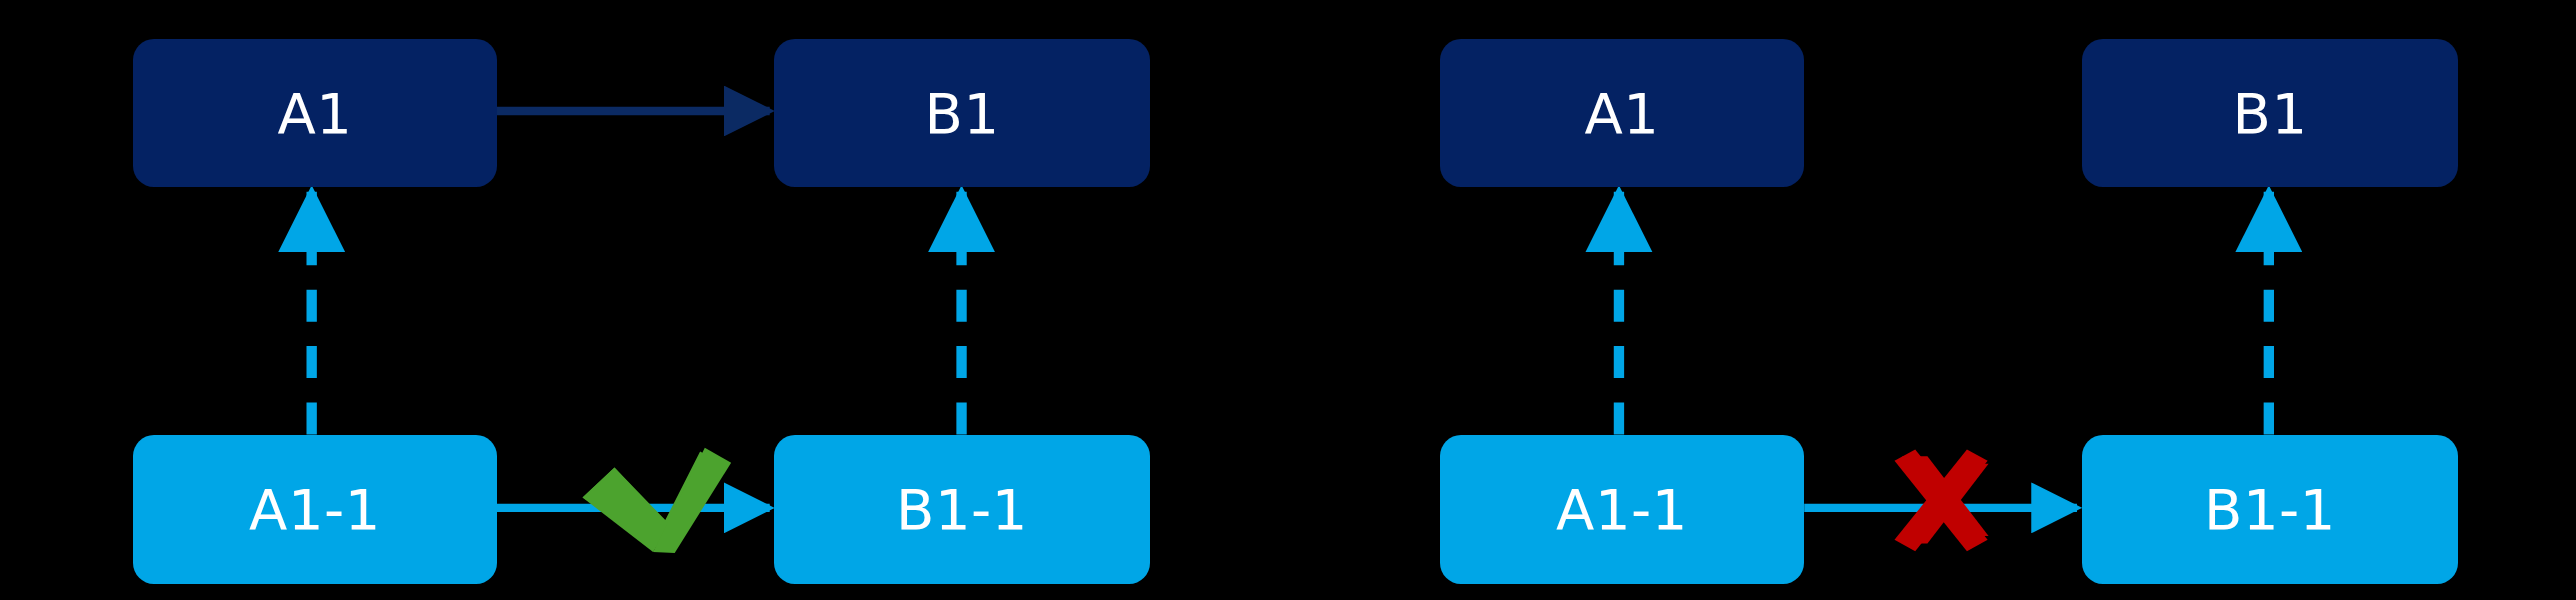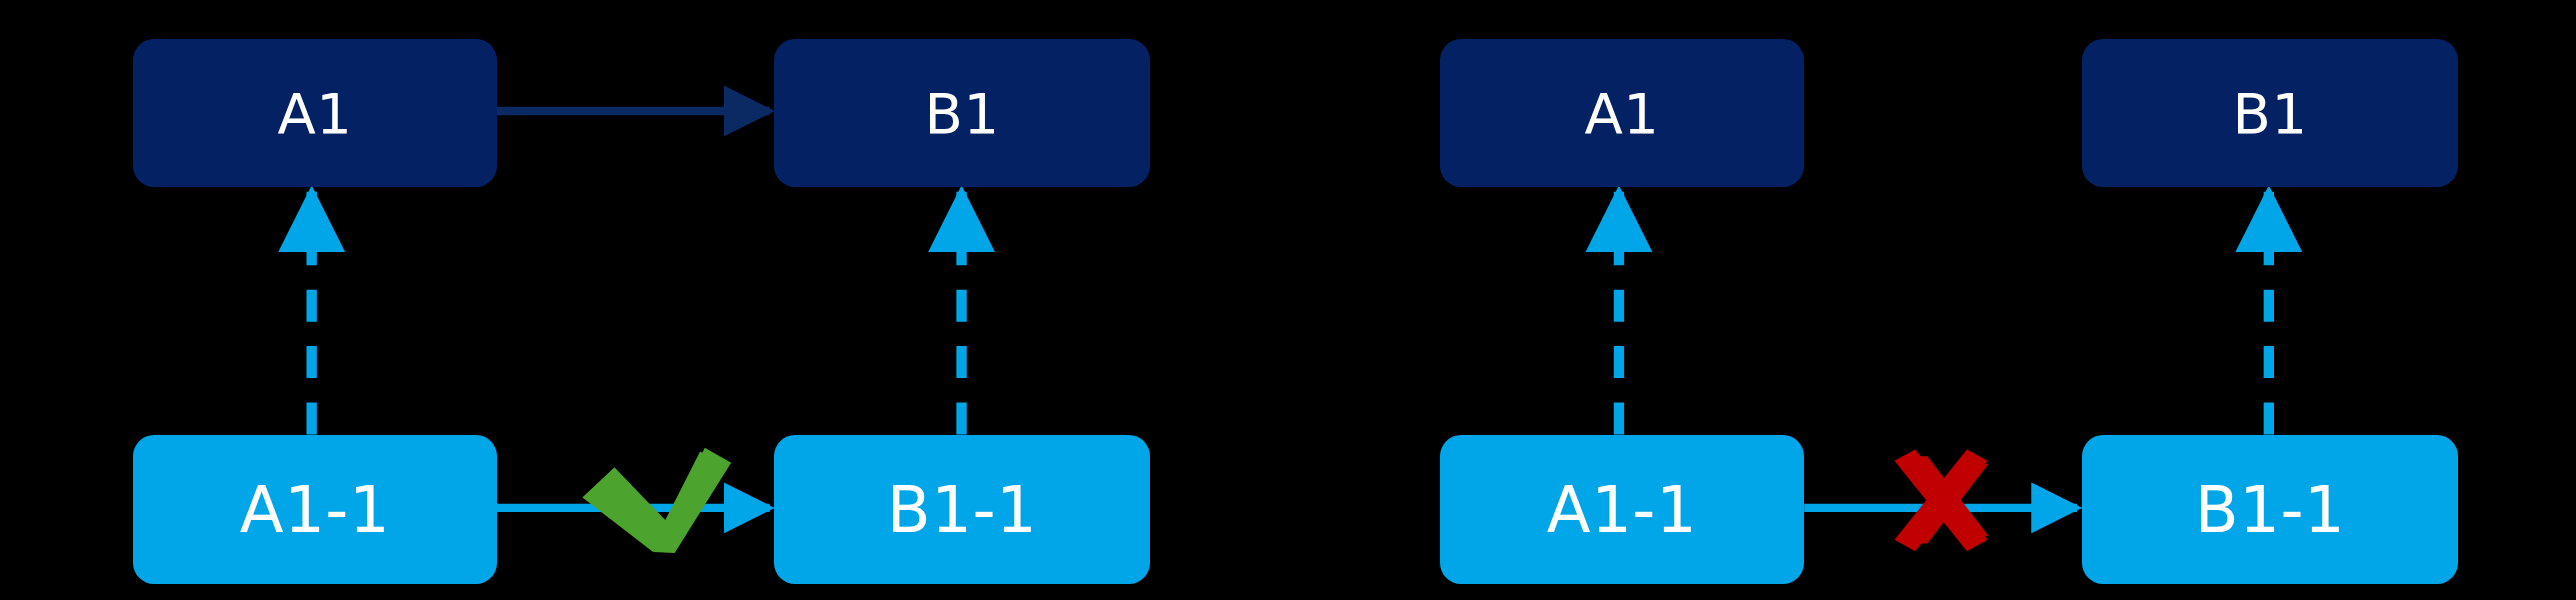--- a/index.html
+++ b/index.html
@@ -34,21 +34,21 @@
     letter-spacing: 0.5px;
     box-sizing: border-box;
     user-select: none;
   }
   .node.parent {
     background: #042263;
     font-size: 56px;
   }
   .node.child {
     background: #00A6E7;
-    font-size: 64px;
+    font-size: 56px;
   }
   svg.overlay {
     position: absolute;
     left: 0; top: 0;
     width: 2576px;
     height: 601px;
     pointer-events: none;
   }
   .marklayer {
     position: absolute;

